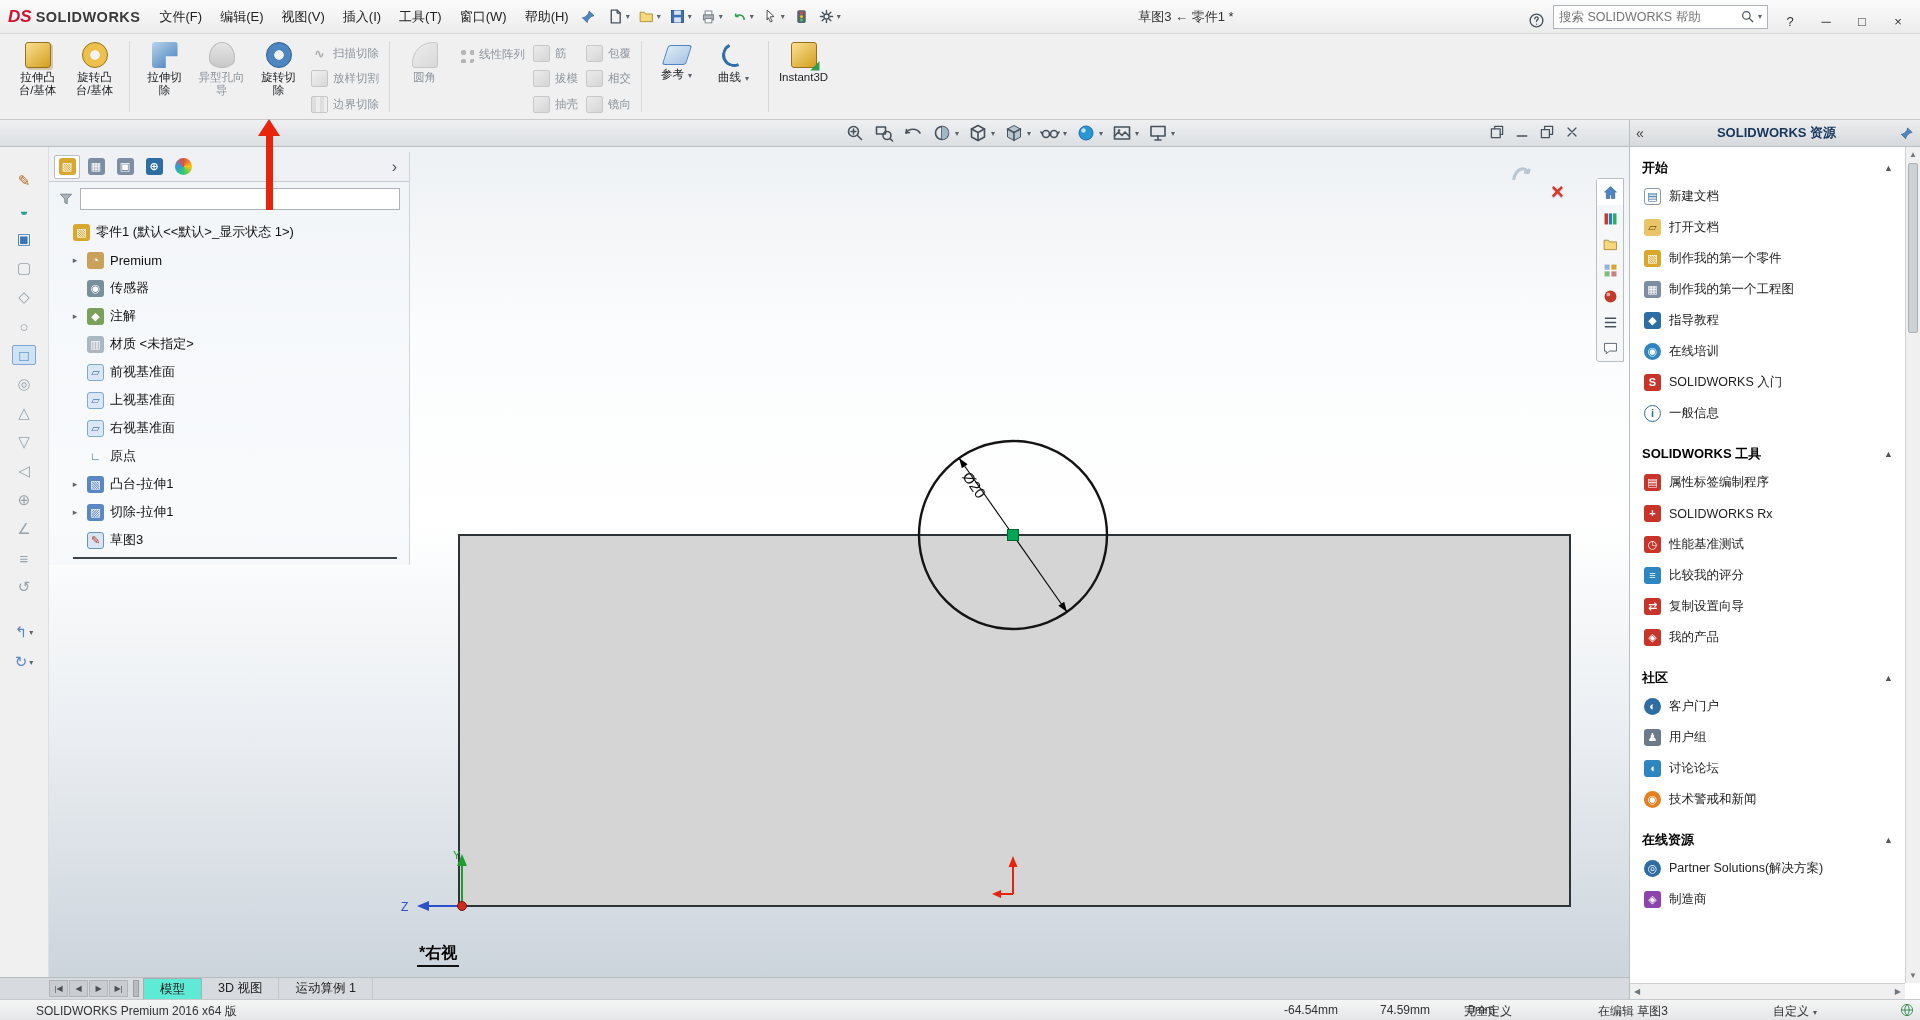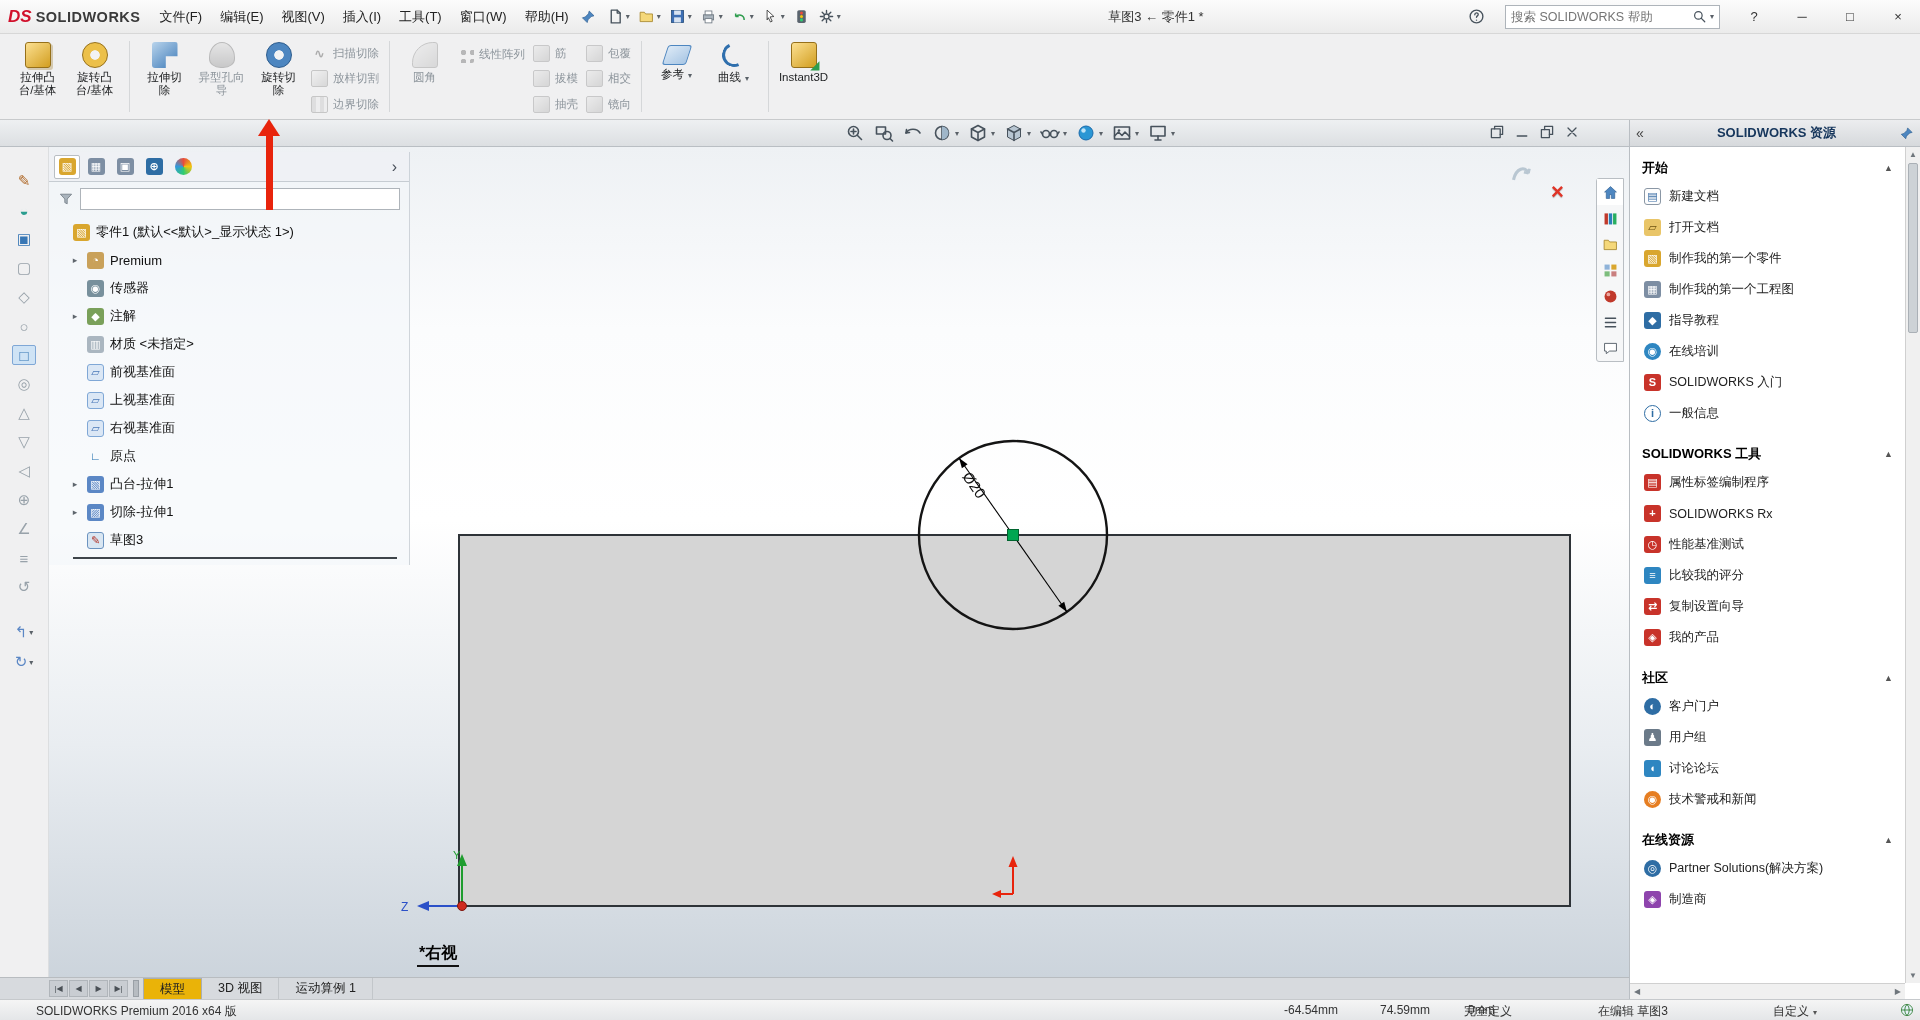--- a/index.html
+++ b/index.html
@@ -16,21 +16,21 @@
   .logo{display:flex;align-items:baseline;gap:4px;margin-right:10px;}
   .logo-mark{color:#d1112c;font-weight:bold;font-style:italic;font-size:17px;}
   .logo-sw{font-weight:bold;font-size:14.5px;letter-spacing:.5px;color:#3a3a3a;}
   .menubar{display:flex;align-items:center;}
   .menu-item{padding:0 9px;height:26px;line-height:26px;font-size:13px;color:#222;}
   .pinicon{width:16px;height:16px;margin:0 8px 0 2px;}
   .qat{display:flex;align-items:center;gap:2px;}
   .qat-btn{display:flex;align-items:center;padding:2px 3px;}
   .qat-btn .icon{width:17px;height:17px;}
   .doc-title{flex:1;text-align:center;font-size:13px;color:#333;}
-  .right-cluster{display:flex;align-items:center;gap:20px;}
+  .right-cluster{display:flex;align-items:flex-end;gap:8px;}
   .helpcirc{width:17px;height:17px;}
   .searchbox{width:215px;height:24px;background:#fff;border:1px solid #aeb4ba;display:flex;align-items:center;padding:0 5px;gap:3px;}
   .searchbox input{flex:1;border:none;outline:none;font-size:12.5px;color:#555;background:transparent;font-family:inherit;min-width:0;}
   .searchbox .icon{width:15px;height:15px;}
   .searchbox .caret{margin:0;}
   .winbtn{width:28px;text-align:center;font-size:13px;color:#333;}
 
   
   .ribbon{position:absolute;top:34px;left:0;width:1920px;height:86px;background:#f0f0f1;border-bottom:1px solid #c8cacc;display:flex;align-items:stretch;padding:3px 4px;}
   .rgroup{display:flex;align-items:stretch;padding:1px 5px;}
@@ -128,21 +128,21 @@
   .tp-tab{height:26px;display:flex;align-items:center;justify-content:center;}
   .tp-tab .icon{width:17px;height:17px;}
   .tp-tab.active{background:#fff;}
 
   
   .modeltabs{position:absolute;left:0;top:977px;width:1629px;height:22px;background:#d7dade;border-top:1px solid #b8bcc0;display:flex;align-items:center;padding-left:49px;z-index:10;}
   .mt-nav{display:flex;align-items:center;}
   .mt-navbtn{width:19px;height:17px;background:#c9cdd2;border:1px solid #b0b5ba;display:inline-flex;align-items:center;justify-content:center;font-size:8px;color:#4a5056;margin-right:1px;}
   .mt-split{width:6px;height:17px;background:#b7bcc1;border:1px solid #9aa0a6;margin:0 4px;}
   .mtab{padding:0 16px;font-size:12.5px;height:21px;display:flex;align-items:center;border-right:1px solid #c2c6ca;color:#222;}
-  .mtab.active{background:#eab308;border:1px solid #a9aeb3;border-bottom:none;}
+  .mtab.active{background:#5eead4;border:1px solid #a9aeb3;border-bottom:none;}
   .statusbar{position:absolute;left:0;top:999px;width:1920px;height:21px;background:linear-gradient(#f5f5f5,#e4e6e8);border-top:1px solid #c6c9cc;font-size:12px;color:#333;z-index:40;}
   .statusbar .sbtxt{position:absolute;top:3px;white-space:nowrap;margin-left:28px;}
   .sb1{left:8px;} .sb2{left:1256px;} .sb3{left:1352px;} .sb4{left:1440px;} .sb5{left:1436px;} .sb6{left:1570px;} .sb7{left:1745px;}
   .sb7::after{content:"▾";font-size:8px;margin-left:4px;color:#555;}
   .sb-globe{position:absolute;right:5px;top:2px;width:16px;height:16px;}
 </style>
 </head>
 <body>
 
 <div id="app">

